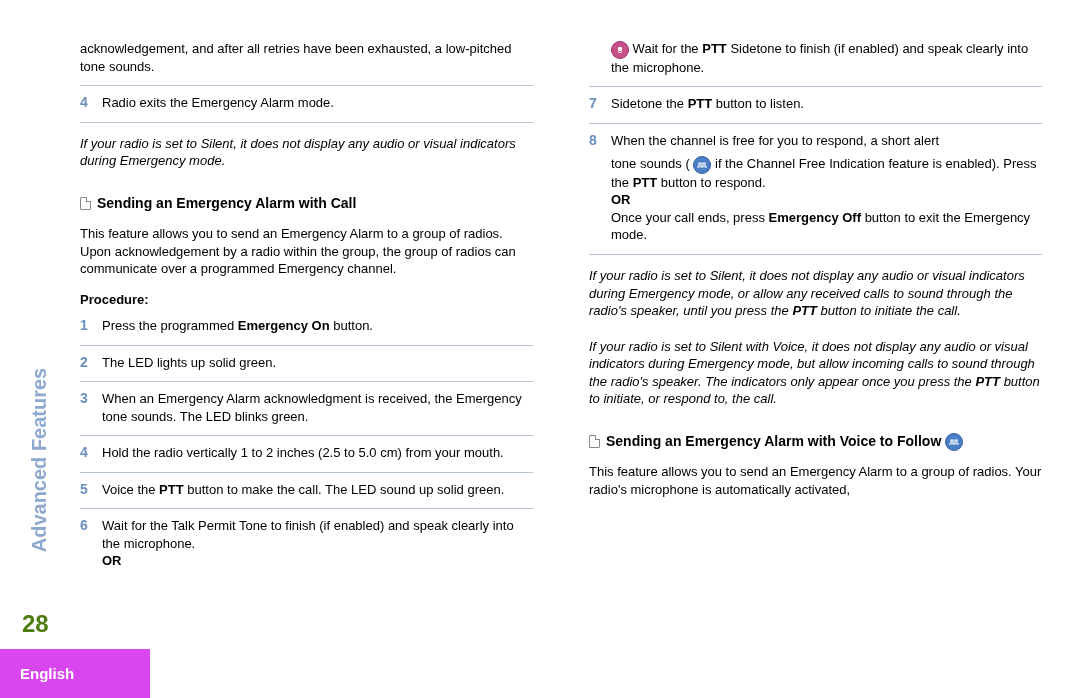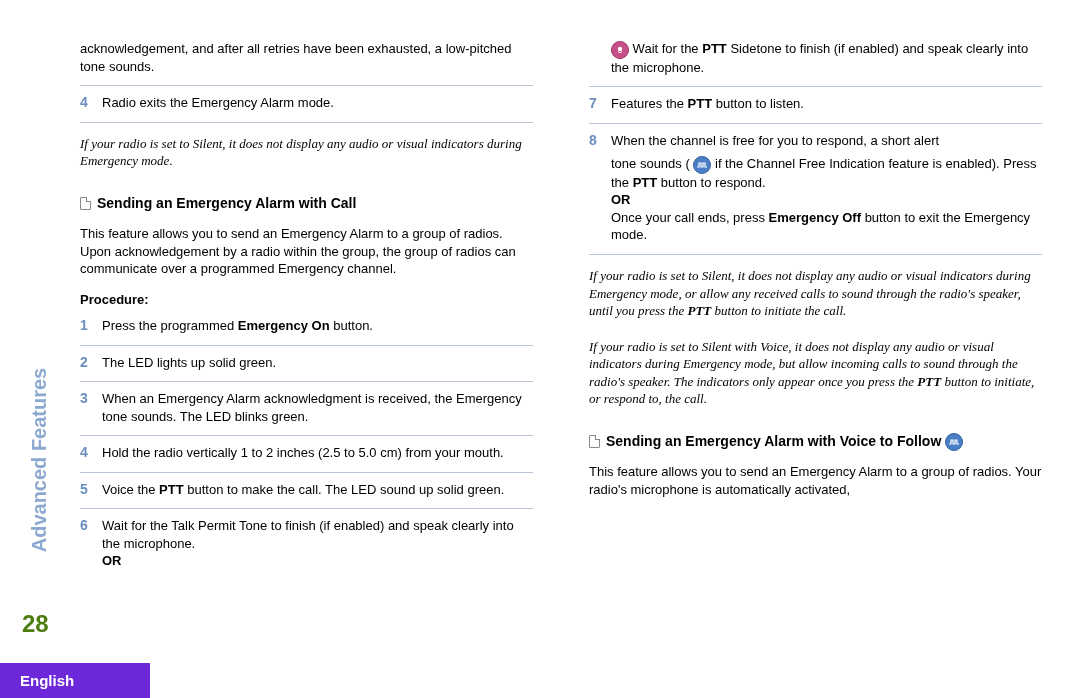--- a/index.html
+++ b/index.html
@@ -39,21 +39,20 @@
   .step-text { flex: 1; line-height: 1.35; }
   .hr-line {
     border: none;
     border-top: 1px solid #b8c5d6;
     margin: 0;
   }
   .italic-note {
     font-style: italic;
     line-height: 1.35;
     padding: 6px 0;
-    font-family: Liberation Serif, serif;
   }
   .section-h {
     font-weight: bold;
     font-size: 14px;
     padding: 12px 0 4px 0;
     display: flex;
     align-items: center;
     gap: 6px;
     line-height: 1.4;
   }
@@ -121,22 +120,22 @@
     position: absolute;
     left: 22px;
     bottom: 60px;
     color: #4d7c0f;
     font-weight: bold;
     font-size: 24px;
   }
   .lang-bar {
     position: absolute;
     left: 0; bottom: 0;
-    background: #6d28d9;
-    padding: 9px 20px;
+    background: #d946ef;
+    padding: 16px 20px;
     color: #fff;
     font-weight: bold;
     font-size: 15px;
     min-width: 150px;
   }
 </style>
 </head>
 <body>
 
 <div class="page-content">
@@ -207,21 +206,21 @@
               <circle cx="5" cy="4" r="2.2" fill="#fff"></circle>
               <path d="M3 6.5 Q5 9 7 6.5" stroke="#fff" stroke-width="1" fill="none"></path>
             </svg>
         </span><span> Wait for the </span><b>PTT</b><span> Sidetone to finish (if enabled) and speak clearly into the microphone.</span>
       </span>
     </div>
     <hr class="hr-line">
     <div class="step-row">
       <span class="step-num">7</span>
       <span class="step-text">
-        <span>Features the </span><b>PTT</b><span> button to listen.</span>
+        <span>Sidetone the </span><b>PTT</b><span> button to listen.</span>
       </span>
     </div>
     <hr class="hr-line">
     <div class="step-row">
       <span class="step-num">8</span>
       <span class="step-text">
         <span>When the channel is free for you to respond, a short alert</span>
         <div style="height:6px"></div>
         <span>tone sounds ( </span><span class="blue-circle-icon">
             <svg viewBox="0 0 12 8">

